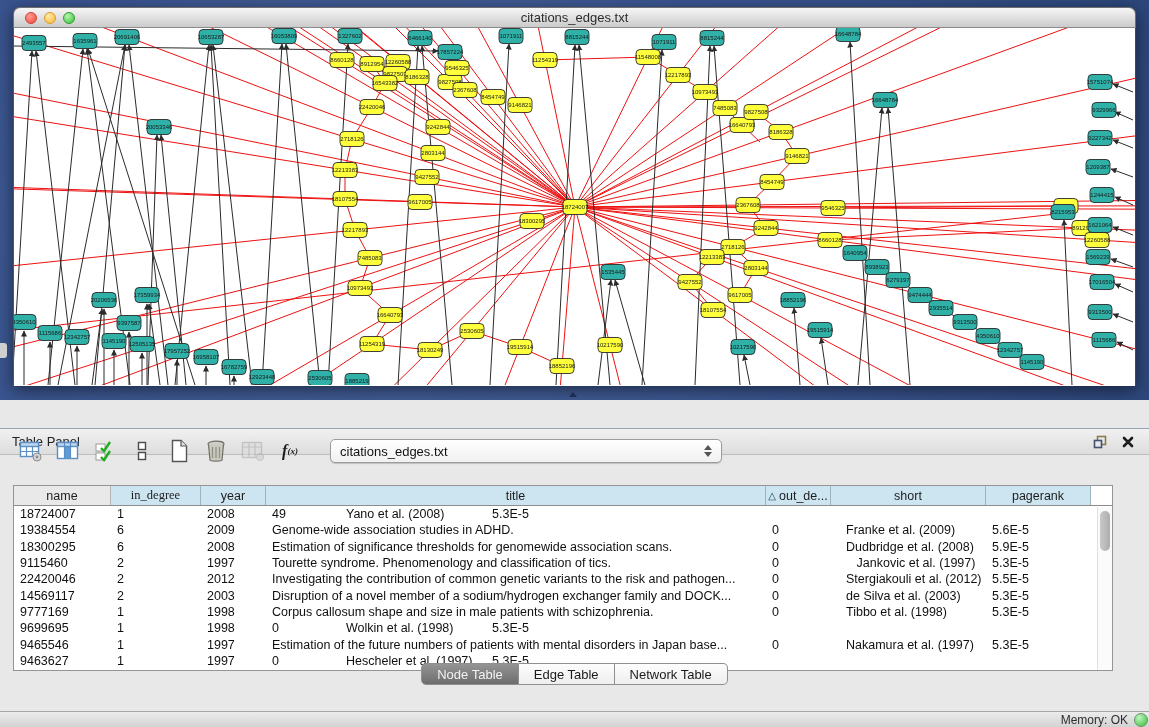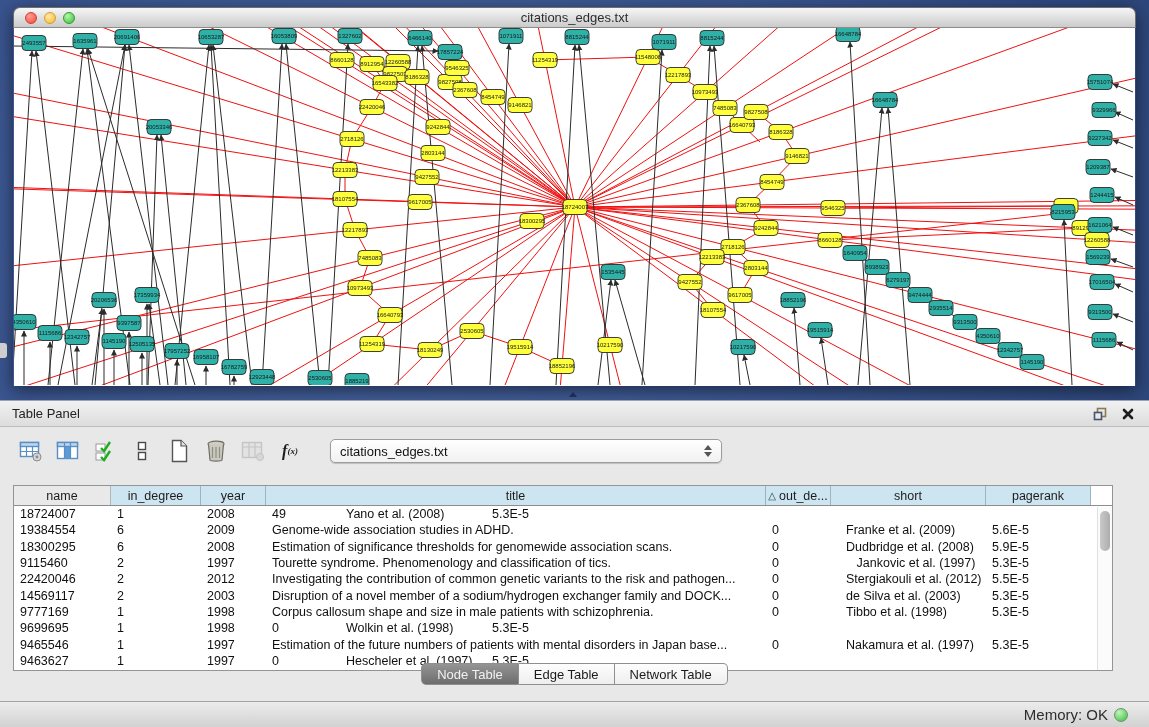--- a/index.html
+++ b/index.html
@@ -26,21 +26,21 @@
   .edge-tab { position:absolute; left:0; top:343px; width:7px; height:15px;
     background:#cfcfcf; border-radius:0 3px 3px 0; }
   .splitter-grip { position:absolute; left:566px; top:392px; width:14px; height:7px; opacity:.8; }
   .splitter-grip:before { content:""; position:absolute; left:3px; top:0;
     border-left:4px solid transparent; border-right:4px solid transparent; border-bottom:5px solid #16244a; }
 
   
   .table-panel { position:absolute; left:0; top:400px; width:1149px; height:327px; background:#e8e8e8; }
   .tp-header { height:27px; background:linear-gradient(#f1f1f1,#dddddd);
     border-top:1px solid #9aa3b5; border-bottom:1px solid #bdbdbd;
-    display:flex; align-items:center; padding:8px 12px; font-size:13px; color:#222; }
+    display:flex; align-items:center; padding:8px 12px; font-size:13px; color:#222;margin-top:28px; }
   .tp-header .spacer { flex:1; }
   .tp-icon { width:18px; height:16px; margin-left:10px; display:flex; align-items:center; justify-content:center; }
 
   .toolbar { position:absolute; left:0; top:28px; height:46px; width:100%;
     display:flex; align-items:center; padding-left:18px; gap:11px; }
   .tool-btn { width:26px; height:26px; display:flex; align-items:center; justify-content:center; }
   .fx { font-family:"Liberation Serif",serif; font-style:italic; font-weight:bold; font-size:16px; color:#1c1c1c; }
   .fx small { font-size:9px; font-weight:bold; }
   .combo { margin-left:16px; width:392px; height:24px;
     background:linear-gradient(#ffffff,#f1f1f1); border:1px solid #9c9c9c; border-radius:5px;
@@ -68,24 +68,24 @@
     background:linear-gradient(90deg,#c9c9c9,#adadad); border-radius:6px; }
 
   .tabs-row { position:absolute; left:0; bottom:42px; width:100%; display:flex; justify-content:center; }
   .seg { height:22px; line-height:21px; font-size:13px; padding:0 15px;
     background:linear-gradient(#fdfdfd,#eeeeee); color:#1a1a1a;
     border:1px solid #8f8f8f; border-left:none; }
   .seg.first { border-left:1px solid #8f8f8f; border-radius:5px 0 0 5px; }
   .seg.last { border-radius:0 5px 5px 0; }
   .seg.selected { background:linear-gradient(#949494,#6d6d6d); color:#f2f2f2; }
 
-  .status-bar { position:absolute; left:0; bottom:0; width:100%; height:26px;
+  .status-bar { position:absolute; left:0; bottom:0; width:100%; height:16px;
     background:linear-gradient(#ececec,#d2d2d2); border-top:1px solid #a5a5a5;
-    display:flex; align-items:center; justify-content:flex-end; padding-right:21px;
-    font-size:15px; color:#2e2e2e; gap:6px; }
+    display:flex; align-items:center; justify-content:flex-end; padding-right:1px;
+    font-size:12px; color:#2e2e2e; gap:6px; }
   .mem-dot { width:14px; height:14px; border-radius:50%;
     background:radial-gradient(circle at 35% 30%, #c0f5c0, #35bf35); border:1px solid #6f936f; }
 </style>
 </head>
 <body>
 
 <div class="desktop">
 
   <div class="net-window">
     <div class="titlebar">
@@ -827,21 +827,21 @@
             <i class="dn"></i>
           </span>
       </div>
     </div>
 
     <div class="table-wrap">
       <div class="thead" id="thead">
           <div class="th gray" style="width: 97px;">
             <span>name</span>
           </div>
-          <div class="th" style="width: 90px;">
+          <div class="th" style="width: 90px; font-family: Liberation Serif, serif;">
             <span>in_degree</span>
           </div>
           <div class="th" style="width: 65px;">
             <span>year</span>
           </div>
           <div class="th" style="width: 500px;">
             <span>title</span>
           </div>
           <div class="th" style="width: 65px;">
             <span class="sort">△</span>

